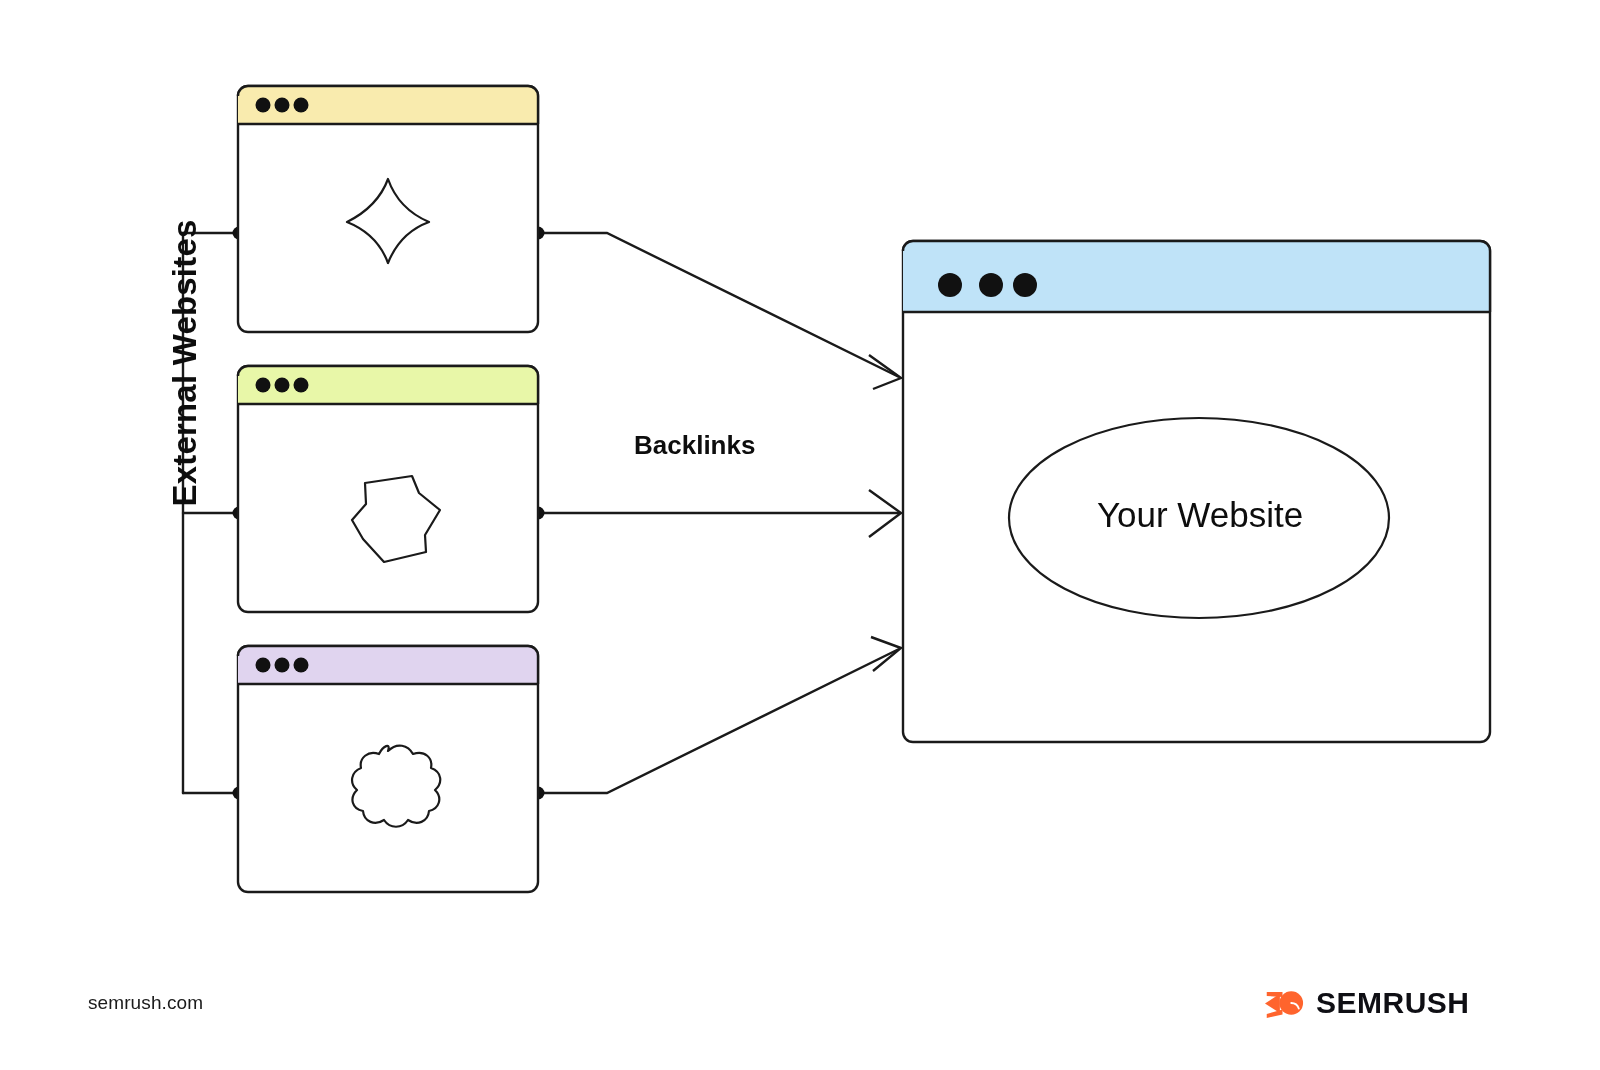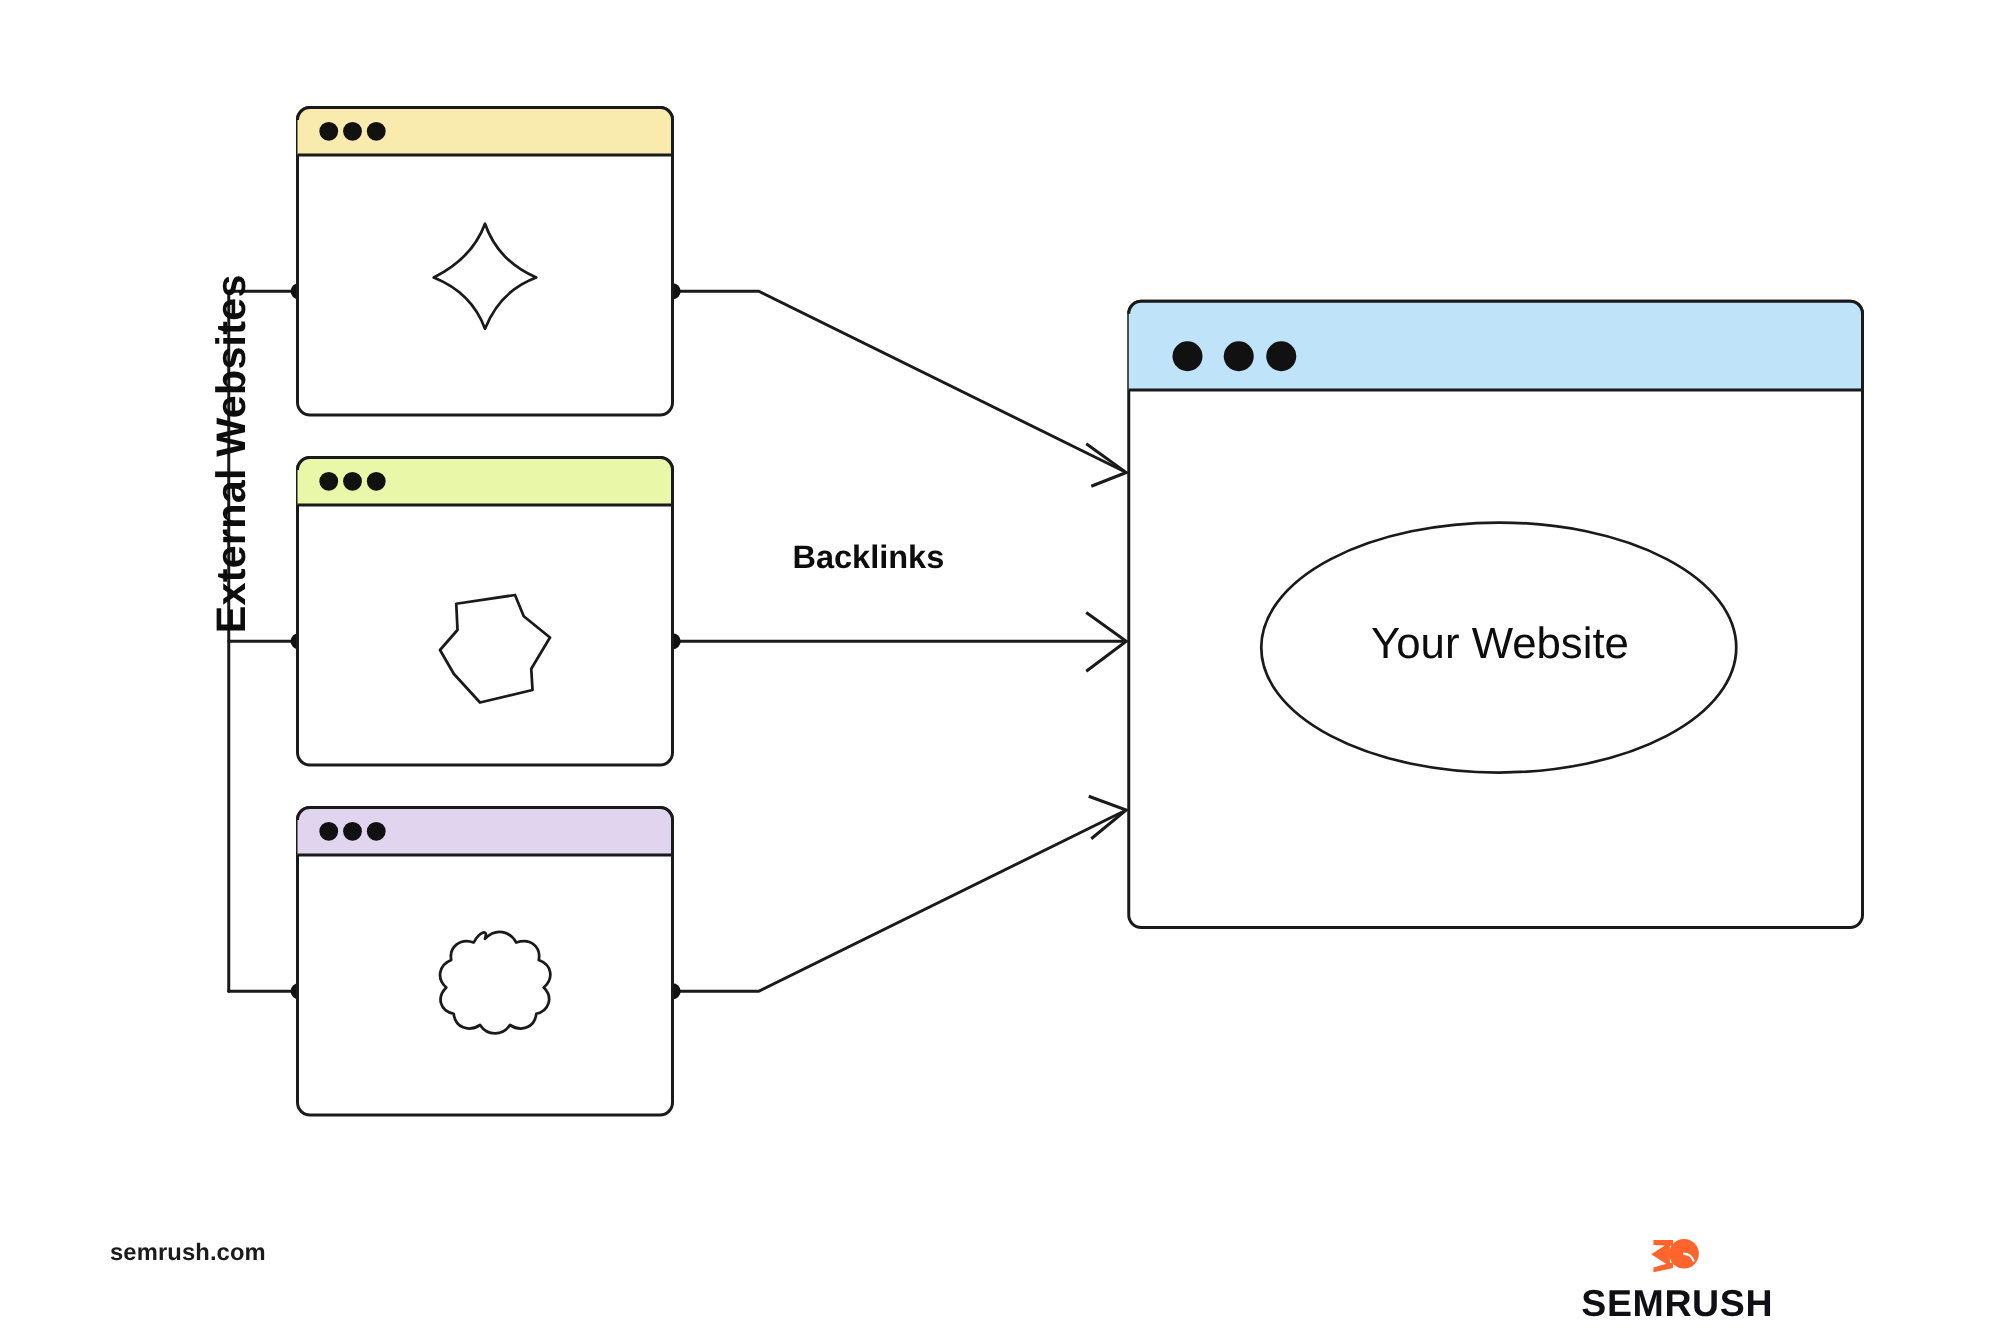--- a/index.html
+++ b/index.html
@@ -65,35 +65,34 @@
     font-size: 35px;
     font-weight: 400;
     color: #0d0d0d;
     white-space: nowrap;
   }
   .label-source {
     position: absolute;
     left: 88px;
     top: 992px;
     font-size: 19px;
-    font-weight: 700;
+    font-weight: 400;
     color: #1b1b1b;
     letter-spacing: 0.1px;
     white-space: nowrap;
   }
 
   
   .logo {
     position: absolute;
     left: 1265px;
     top: 986px;
     display: flex;
     align-items: center;
     gap: 9px;
-    flex-direction: column;
   }
   .logo-mark {
     width: 42px;
     height: 34px;
     display: block;
   }
   .logo-word {
     font-size: 30px;
     font-weight: 700;
     letter-spacing: 0.5px;

